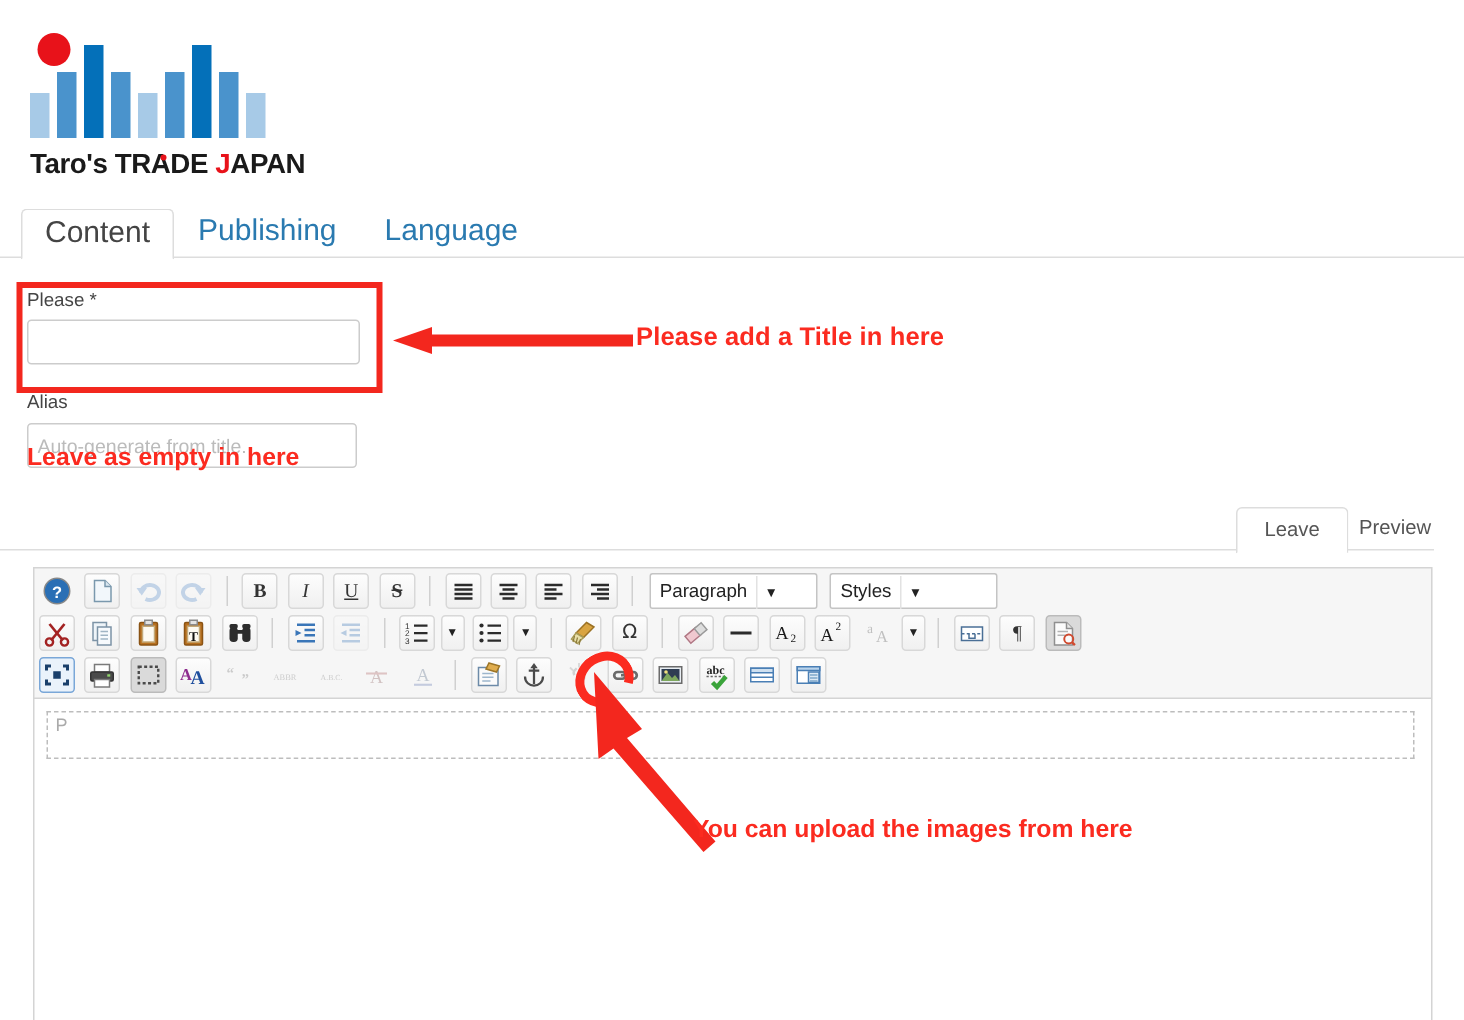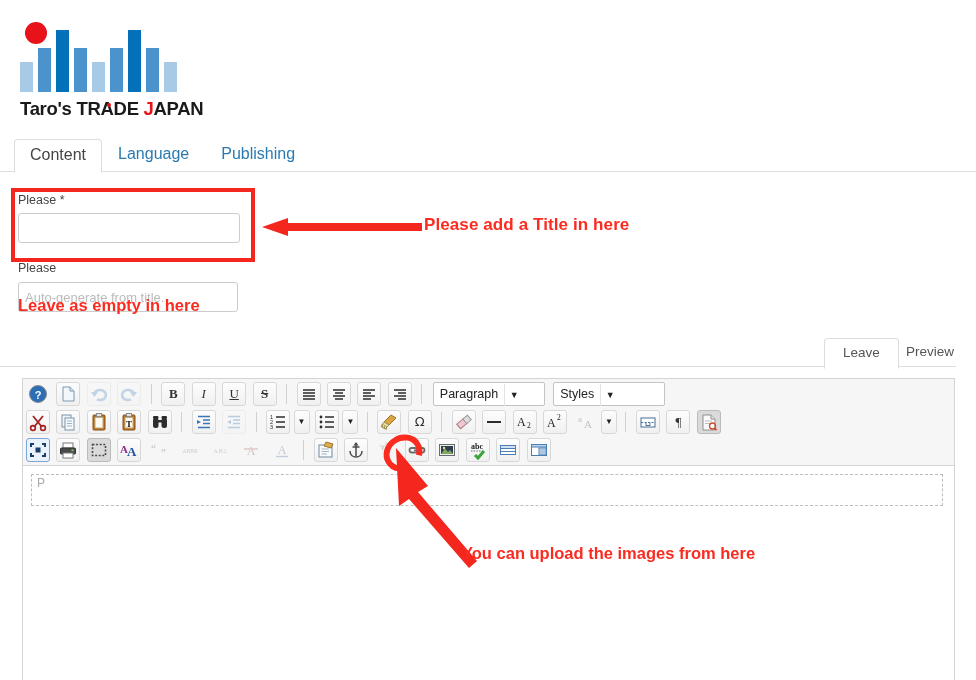--- a/index.html
+++ b/index.html
@@ -14,21 +14,21 @@
   .logo{position:absolute;left:20px;top:22px;width:160px;height:100px;}
   .logo-bars{position:relative;width:155px;height:70px;}
   .logo-bars .bar{position:absolute;bottom:0;width:13px;}
   .logo-dot{position:absolute;left:5px;top:0px;width:22px;height:22px;border-radius:50%;background:#e8121a;}
   .logo-text{position:absolute;left:0;top:76px;font-size:18.5px;font-weight:bold;letter-spacing:-0.3px;color:#1a1a1a;white-space:nowrap;}
   .logo-text .red{color:#e8121a;}
 
   
   .tabbar{position:absolute;left:0;top:138px;width:976px;height:33px;
           border-bottom:1px solid #ddd;}
-  .tab{position:relative;float:left;padding:8px 16px 9px;font-size:16px;
+  .tab{position:relative;float:left;padding:8px 16px 9px;font-size:20px;
        color:#2a7ab0;cursor:pointer;line-height:16px;}
   .tab.active{color:#444;background:#fff;border:1px solid #ddd;border-bottom:1px solid #fff;
        border-radius:4px 4px 0 0;margin-left:14px;top:1px;padding:7px 15px 9px;}
 
   
   .title-box{position:absolute;left:11px;top:188px;width:244px;height:74px;
              border:4px solid #f3271e;box-sizing:border-box;}
   .lbl{font-size:12.5px;color:#444;}
   .title-label{position:absolute;left:18px;top:193px;}
   .txtinput{border:1px solid #ccc;border-radius:3px;background:#fff;
@@ -109,29 +109,29 @@
       <div class="bar" style="left:90px;height:44px;background:#4a93cc;"></div>
       <div class="bar" style="left:108px;height:62px;background:#0470b9;"></div>
       <div class="bar" style="left:126px;height:44px;background:#4a93cc;"></div>
       <div class="bar" style="left:144px;height:30px;background:#a7cae7;"></div>
     </div>
     <div class="logo-text"><span>Taro's TR</span><span style="position:relative;"><span>A</span><span style="position:absolute;left:6px;top:5px;width:4px;height:4px;border-radius:50%;background:#e8121a;"></span></span><span>DE </span><span class="red">J</span><span>APAN</span></div>
   </div>
 
   <div class="tabbar">
     <div class="tab active">Content</div>
+    <div class="tab">Publishing</div>
     <div class="tab">Language</div>
-    <div class="tab">Publishing</div>
   </div>
 
   <div class="title-box"></div>
   <div class="lbl title-label">Please *</div>
   <input class="txtinput title-input" type="text" value="" placeholder="" style="">
 
-  <div class="lbl alias-label">Please</div>
+  <div class="lbl alias-label">Alias</div>
   <input class="txtinput alias-input" type="text" value="" placeholder="Auto-generate from title." style="">
 
   <svg class="arrow-title" viewBox="0 0 160 18">
     <polygon points="0,9 26,0 26,5 160,5 160,13 26,13 26,18" fill="#f3271e"></polygon>
   </svg>
   <div class="annot annot-title">Please add a Title in here</div>
   <div class="annot annot-alias">Leave as empty in here</div>
 
   <div class="ed-tabline"></div>
   <div class="ed-tab active">Leave</div>

